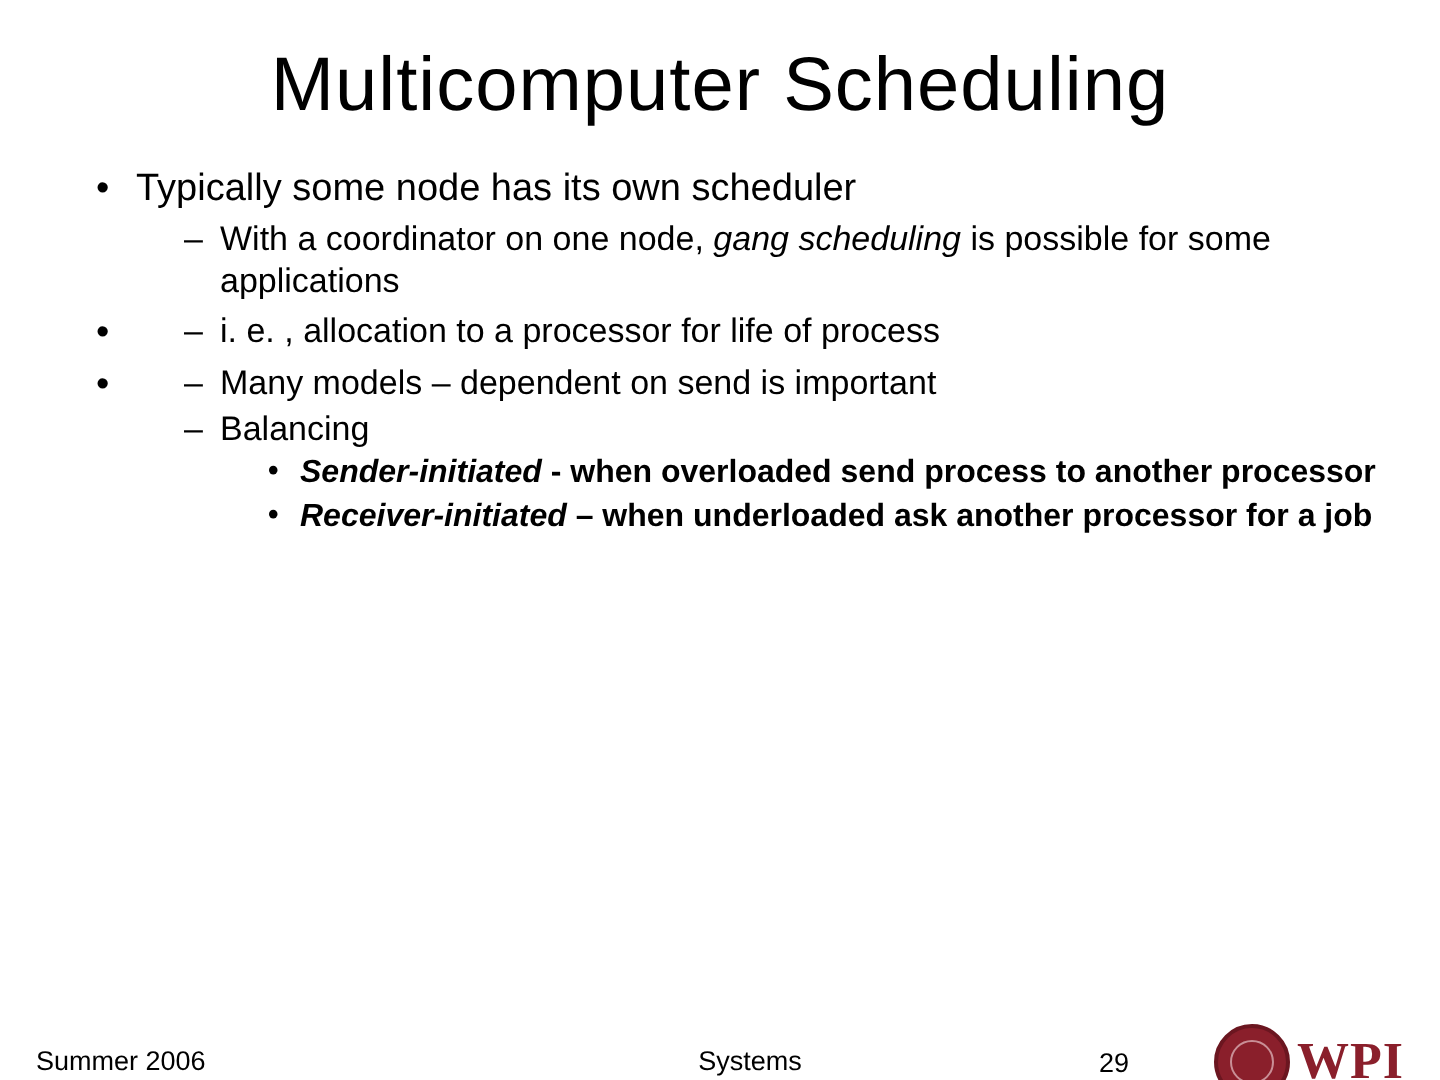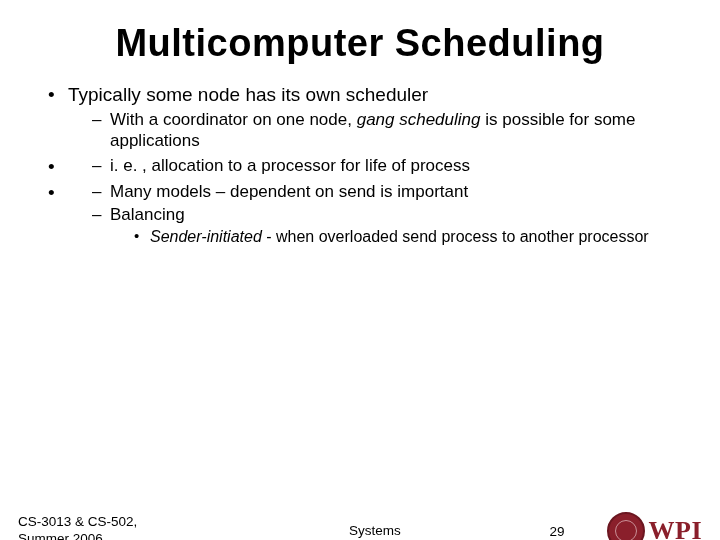--- a/index.html
+++ b/index.html
@@ -14,21 +14,21 @@
   }
   .slide {
     position: relative;
     width: 720px;
     height: 540px;
     box-sizing: border-box;
   }
   .title {
     text-align: center;
     font-size: 38px;
-    font-weight: bold;
+    font-weight: normal;
     margin-top: 22px;
     margin-bottom: 18px;
     letter-spacing: 0.5px;
   }
   .content {
     padding: 0 28px 0 28px;
     font-size: 19px;
     line-height: 1.25;
   }
   ul.level1 {
@@ -63,20 +63,21 @@
     content: "–";
     position: absolute;
     left: 0;
     top: 0;
   }
   ul.level3 {
     list-style: none;
     padding-left: 24px;
     margin: 2px 0 12px 0;
     font-size: 16px;
+    font-weight: bold;
   }
   ul.level3 > li {
     position: relative;
     padding-left: 16px;
     margin-bottom: 2px;
   }
   ul.level3 > li::before {
     content: "•";
     position: absolute;
     left: 0;
@@ -169,31 +170,33 @@
         <ul class="level2">
           <li>
             <span>Many models – dependent on send is important</span>
           </li>
           <li>
             <span>Balancing</span>
             <ul class="level3">
               <li>
                 <span class="italic">Sender-initiated </span><span> - when overloaded send process to another processor</span>
               </li>
+              <li>
+                <span class="italic">Receiver-initiated</span><span> – when underloaded ask another processor for a job</span>
+              </li>
             </ul>
           </li>
         </ul>
       </li>
 
     </ul>
   </div>
 
   <div class="footer">
     <div class="footer-left">
-      <div>CS-3013 &amp; CS-502,</div>
       <div>Summer 2006</div>
     </div>
     <div class="footer-center">
       <div>Systems</div>
     </div>
     <div class="footer-page">29</div>
     <div class="footer-logo">
       <span class="wpi-seal"></span>
       <span class="wpi-text">WPI</span>
     </div>

